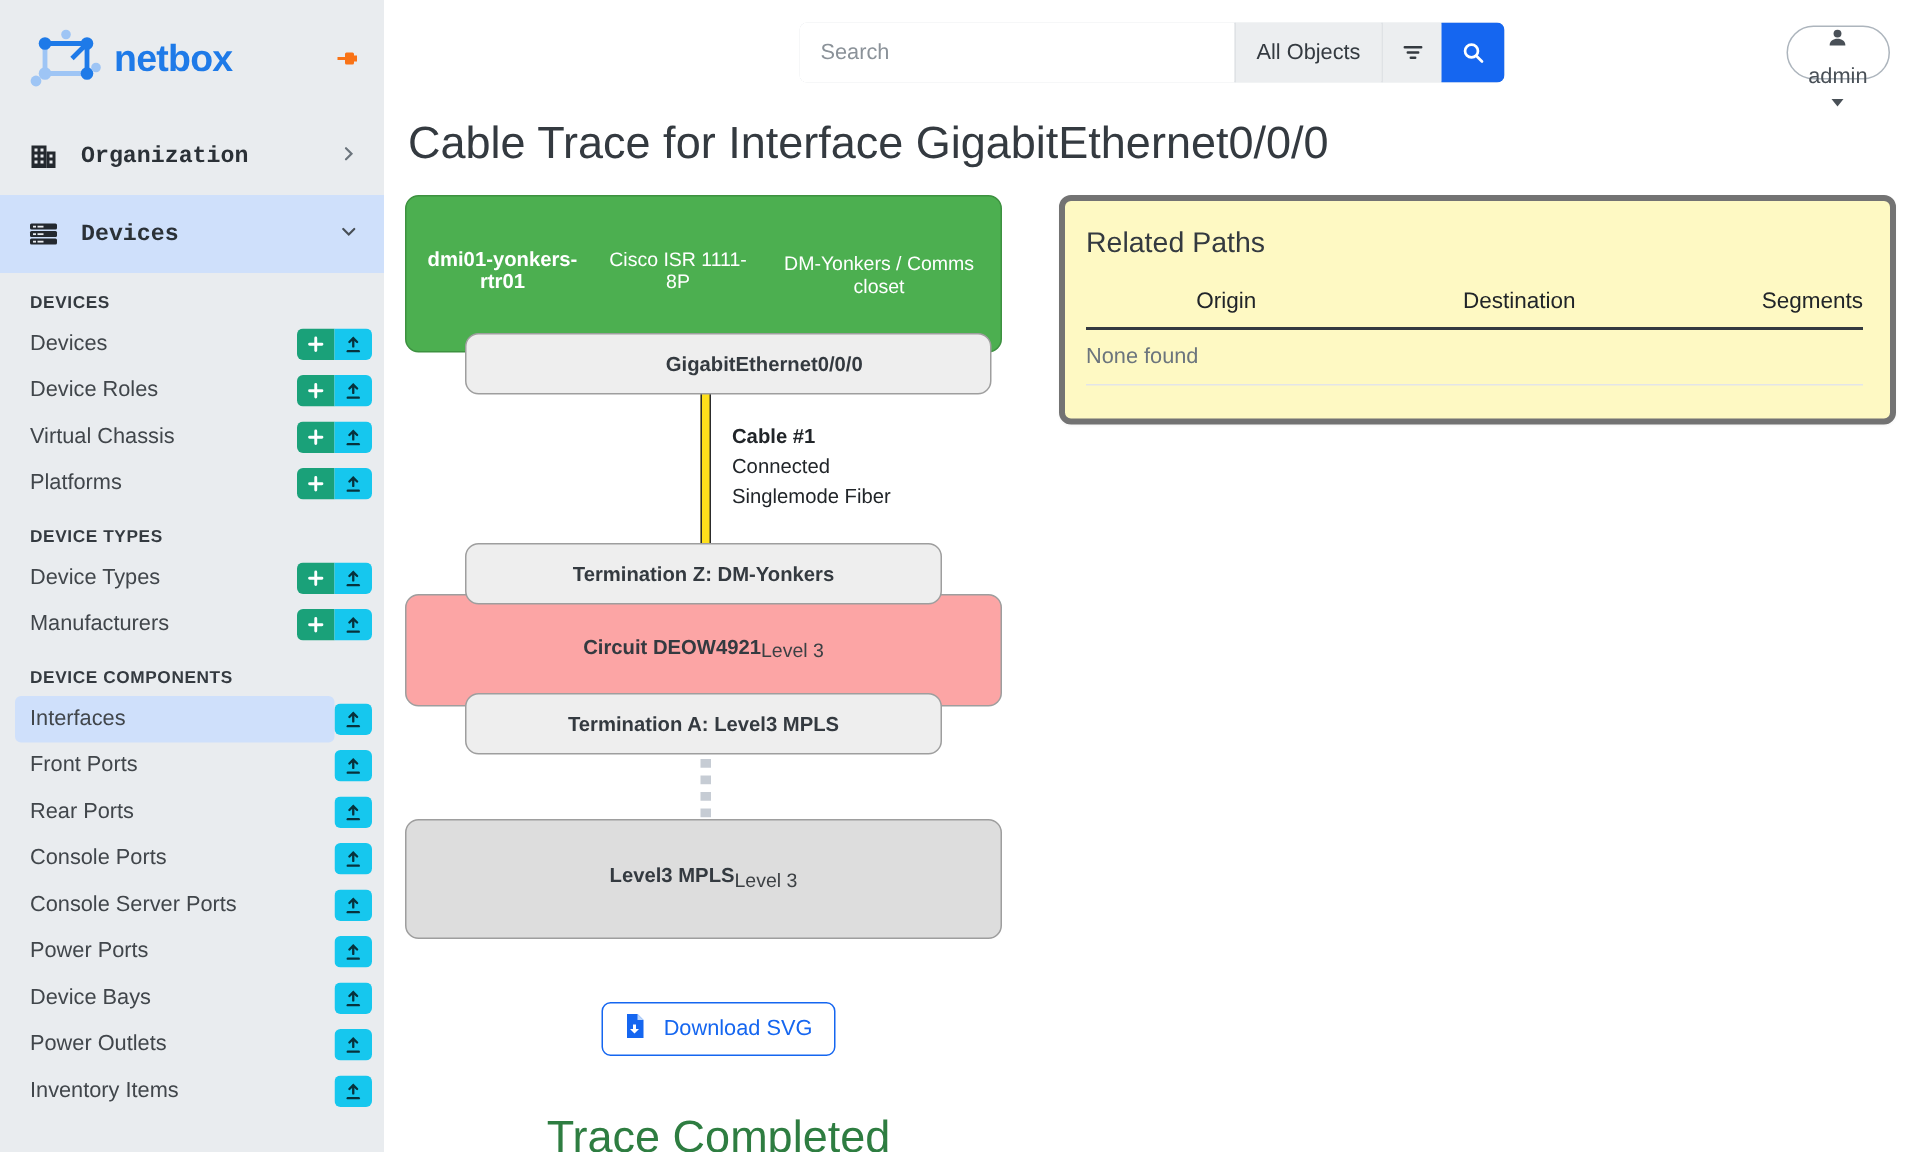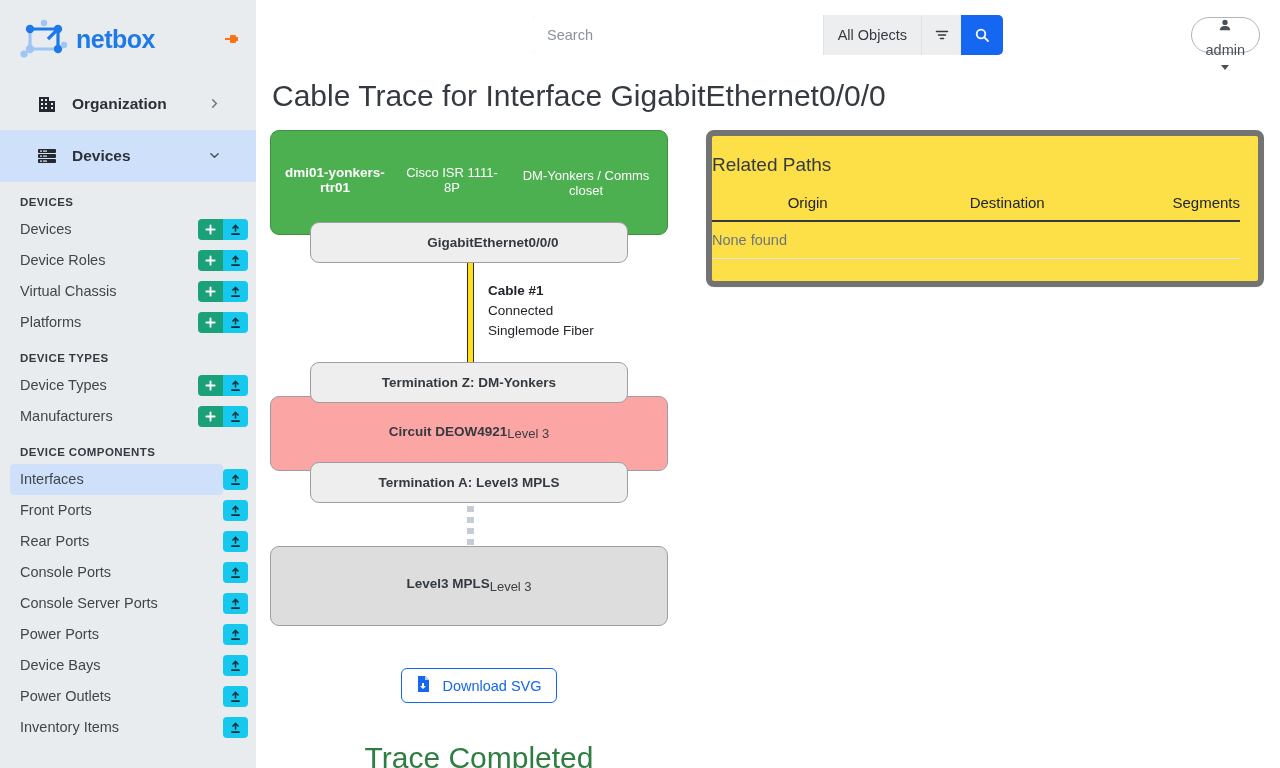--- a/index.html
+++ b/index.html
@@ -25,22 +25,22 @@
   }
   .brand-logo { width:52px; height:44px; flex:0 0 auto; }
   .brand-word {
     font-size:25px; font-weight:700; color:#1e7ae8; letter-spacing:-0.5px;
     margin-left:6px; line-height:1;
   }
   .brand-pin { margin-left:auto; color:#f97316; display:flex; align-items:center; }
 
   .nav-group {
     height:52px; display:flex; align-items:center; gap:14px;
-    padding:0 36px; cursor:pointer;
-    font-size:15.5px; font-weight:700; color:#2b3137;
+    padding:0 18px; cursor:pointer;
+    font-size:15.5px; font-weight:700; color:#2b3137;font-family:Liberation Mono, monospace;
   }
   .nav-group.active { background:#cfe0fb; }
   .nav-group .chev { margin-left:auto; color:#6c757d; font-size:13px; }
   .nav-ico { width:22px; height:22px; display:flex; align-items:center; justify-content:center; color:#24292f; }
 
   .section-label {
     font-size:11.5px; font-weight:700; color:#343a40;
     letter-spacing:.4px; padding:14px 0 6px 20px; text-transform:uppercase;
   }
   .nav-item {
@@ -124,21 +124,21 @@
     background:#4caf50; border:1px solid #3d9140; color:#fff;
   }
   .n-device .t1 { font-size:13.5px; font-weight:700; margin-bottom:6px; }
   .n-device .t2 { font-size:13px; margin-bottom:6px; }
   .n-device .t3 { font-size:13px; }
 
   .n-term {
     background:#eeeeee; border:1px solid #9e9e9e; color:#343a40;
     font-size:13.5px; font-weight:700;
   }
-  .n-iface { left:40px; top:92px; width:318px; height:41px; z-index:3;padding-left:48px; }
+  .n-iface { left:40px; top:92px; width:351px; height:41px; z-index:3;padding-left:48px; }
   .n-termz { left:40px; top:232px; width:318px; height:41px; z-index:3; }
   .n-terma { left:40px; top:332px; width:318px; height:41px; z-index:3; }
 
   .n-circuit {
     left:0; top:266px; width:398px; height:75px;
     background:#fca5a5; border:1px solid #9e9e9e; color:#343a40; z-index:1;
   }
   .n-provider {
     left:0; top:416px; width:398px; height:80px;
     background:#dddddd; border:1px solid #9e9e9e; color:#343a40; z-index:1;
@@ -166,22 +166,22 @@
     display:inline-flex; align-items:center; gap:12px;
     border:1px solid #1566f0; color:#1566f0; background:#fff;
     border-radius:6px; padding:7px 14px; font-size:14.5px; cursor:pointer;
   }
   .trace-status {
     text-align:center; font-size:30px; color:#2e7d41; margin-top:38px;
   }
 
   
   .card {
-    border:6px solid #737373; border-radius:8px; background:#fde047;
-    padding:18px 18px 22px 0;
+    border:4px solid #737373; border-radius:8px; background:#fef9c3;
+    padding:18px 18px 22px 14px;
     box-shadow:0 1px 2px rgba(0,0,0,.04);
   }
   .card-title { font-size:19px; color:#343a40; margin-bottom:18px; }
   table.paths { width:100%; border-collapse:collapse; }
   table.paths th {
     text-align:right; font-size:15px; font-weight:400; color:#212529;
     padding:0 0 9px 0; border-bottom:2px solid #343a40;
   }
   table.paths td {
     font-size:14.5px; color:#6c757d; padding:10px 0;

